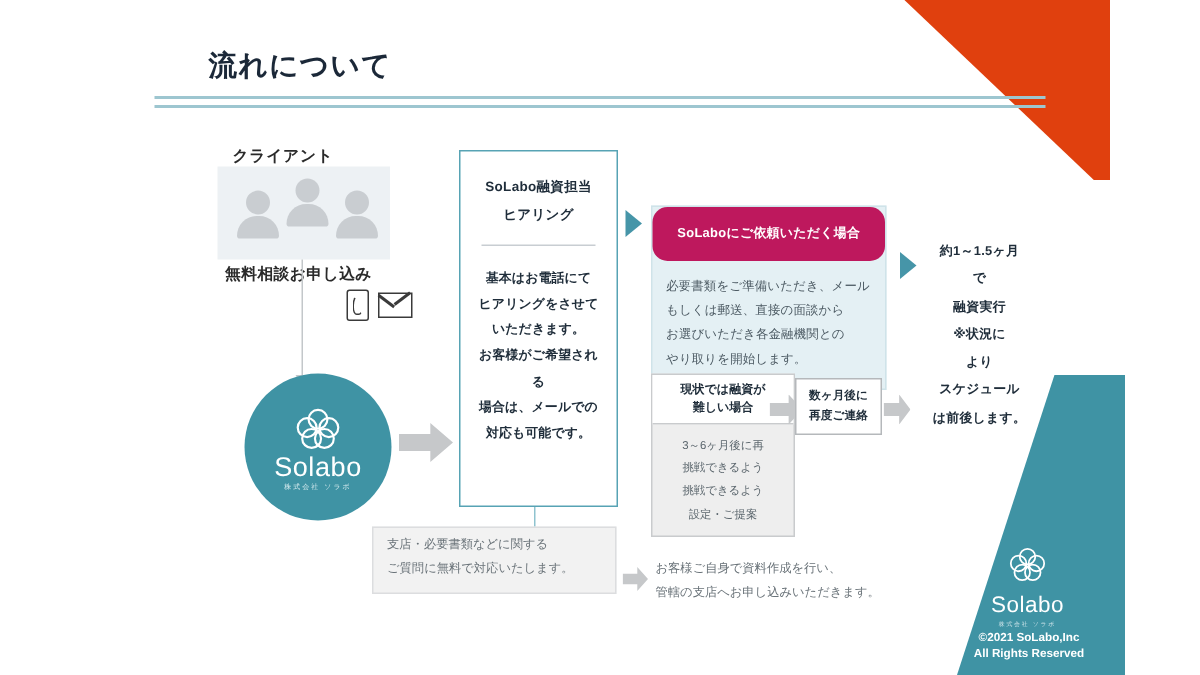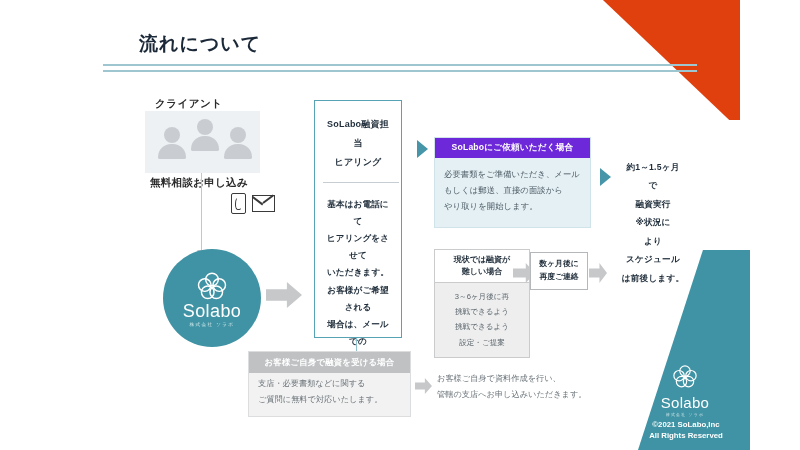--- a/index.html
+++ b/index.html
@@ -219,22 +219,22 @@
     left: 197px; top: 250px;
     width: 0; height: 0;
     border-left: 4.5px solid transparent;
     border-right: 4.5px solid transparent;
     border-top: 6px solid #c3c7ca;
   }
 
   
   .hearing-box {
     position: absolute;
-    left: 314px; top: 100px;
-    width: 88px; height: 238px;
+    left: 306px; top: 100px;
+    width: 106px; height: 238px;
     border: 1.6px solid #57a3b4;
     background: #ffffff;
     box-sizing: border-box;
     padding: 14px 8px 0;
     text-align: center;
   }
   .hearing-title {
     font-size: 9px;
     font-weight: bold;
     color: #1f2d3a;
@@ -257,27 +257,28 @@
   
   .req-box {
     position: absolute;
     left: 434px; top: 137px;
     width: 157px;
     background: #e4f0f4;
     border: 1px solid #cfe3e9;
     box-sizing: border-box;
   }
   .req-head {
-    background: #6d28d9;
+    background: #be185d;
     color: #ffffff;
     font-size: 8.6px;
     font-weight: bold;
     text-align: center;
-    padding: 4px 2px;
+    padding: 12px 2px;
     letter-spacing: 0.2px;
+    border-radius: 10px;
   }
   .req-body {
     padding: 8px 9px 12px;
     font-size: 8.3px;
     color: #4c5a63;
     line-height: 1.95;
     letter-spacing: 0.1px;
   }
 
   
@@ -463,20 +464,21 @@
   </div>
   <div class="vline-hearing"></div>
   <div class="vline-hearing-tip"></div>
 
   <div class="arrow-tri t1"></div>
   <div class="req-box">
     <div class="req-head">SoLaboにご依頼いただく場合</div>
     <div class="req-body">
       <div>必要書類をご準備いただき、メール</div>
       <div>もしくは郵送、直接の面談から</div>
+      <div>お選びいただき各金融機関との</div>
       <div>やり取りを開始します。</div>
     </div>
   </div>
 
   <div class="diff-box">
     <div class="diff-head">
       <div>現状では融資が</div>
       <div>難しい場合</div>
     </div>
     <div class="diff-body">
@@ -498,21 +500,20 @@
     <div>約1～1.5ヶ月</div>
     <div>で</div>
     <div>融資実行</div>
     <div>※状況に</div>
     <div>より</div>
     <div>スケジュール</div>
     <div>は前後します。</div>
   </div>
 
   <div class="self-box">
-    <div class="self-head">お客様ご自身で融資を受ける場合</div>
     <div class="self-body">
       <div>支店・必要書類などに関する</div>
       <div>ご質問に無料で対応いたします。</div>
     </div>
   </div>
   <div class="arrow-gray-block bottom"></div>
   <div class="self-result">
     <div>お客様ご自身で資料作成を行い、</div>
     <div>管轄の支店へお申し込みいただきます。</div>
   </div>

